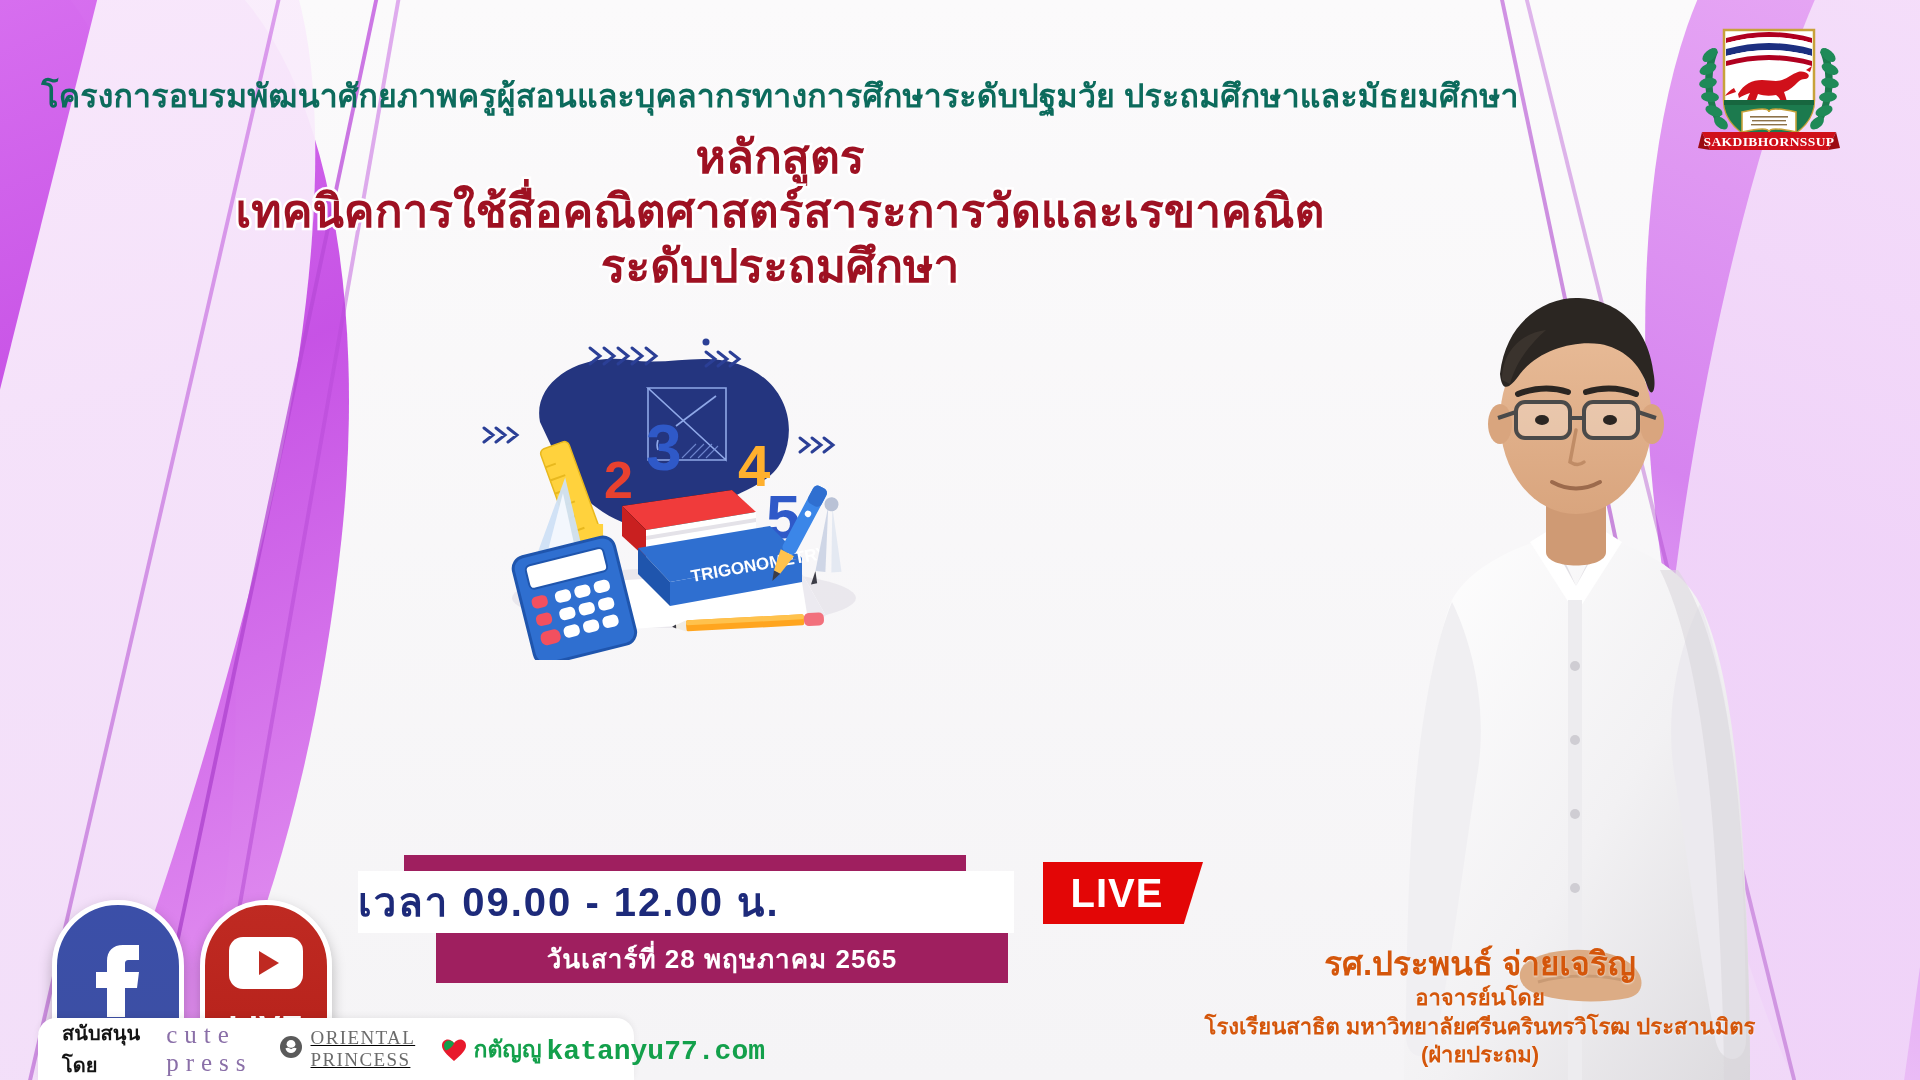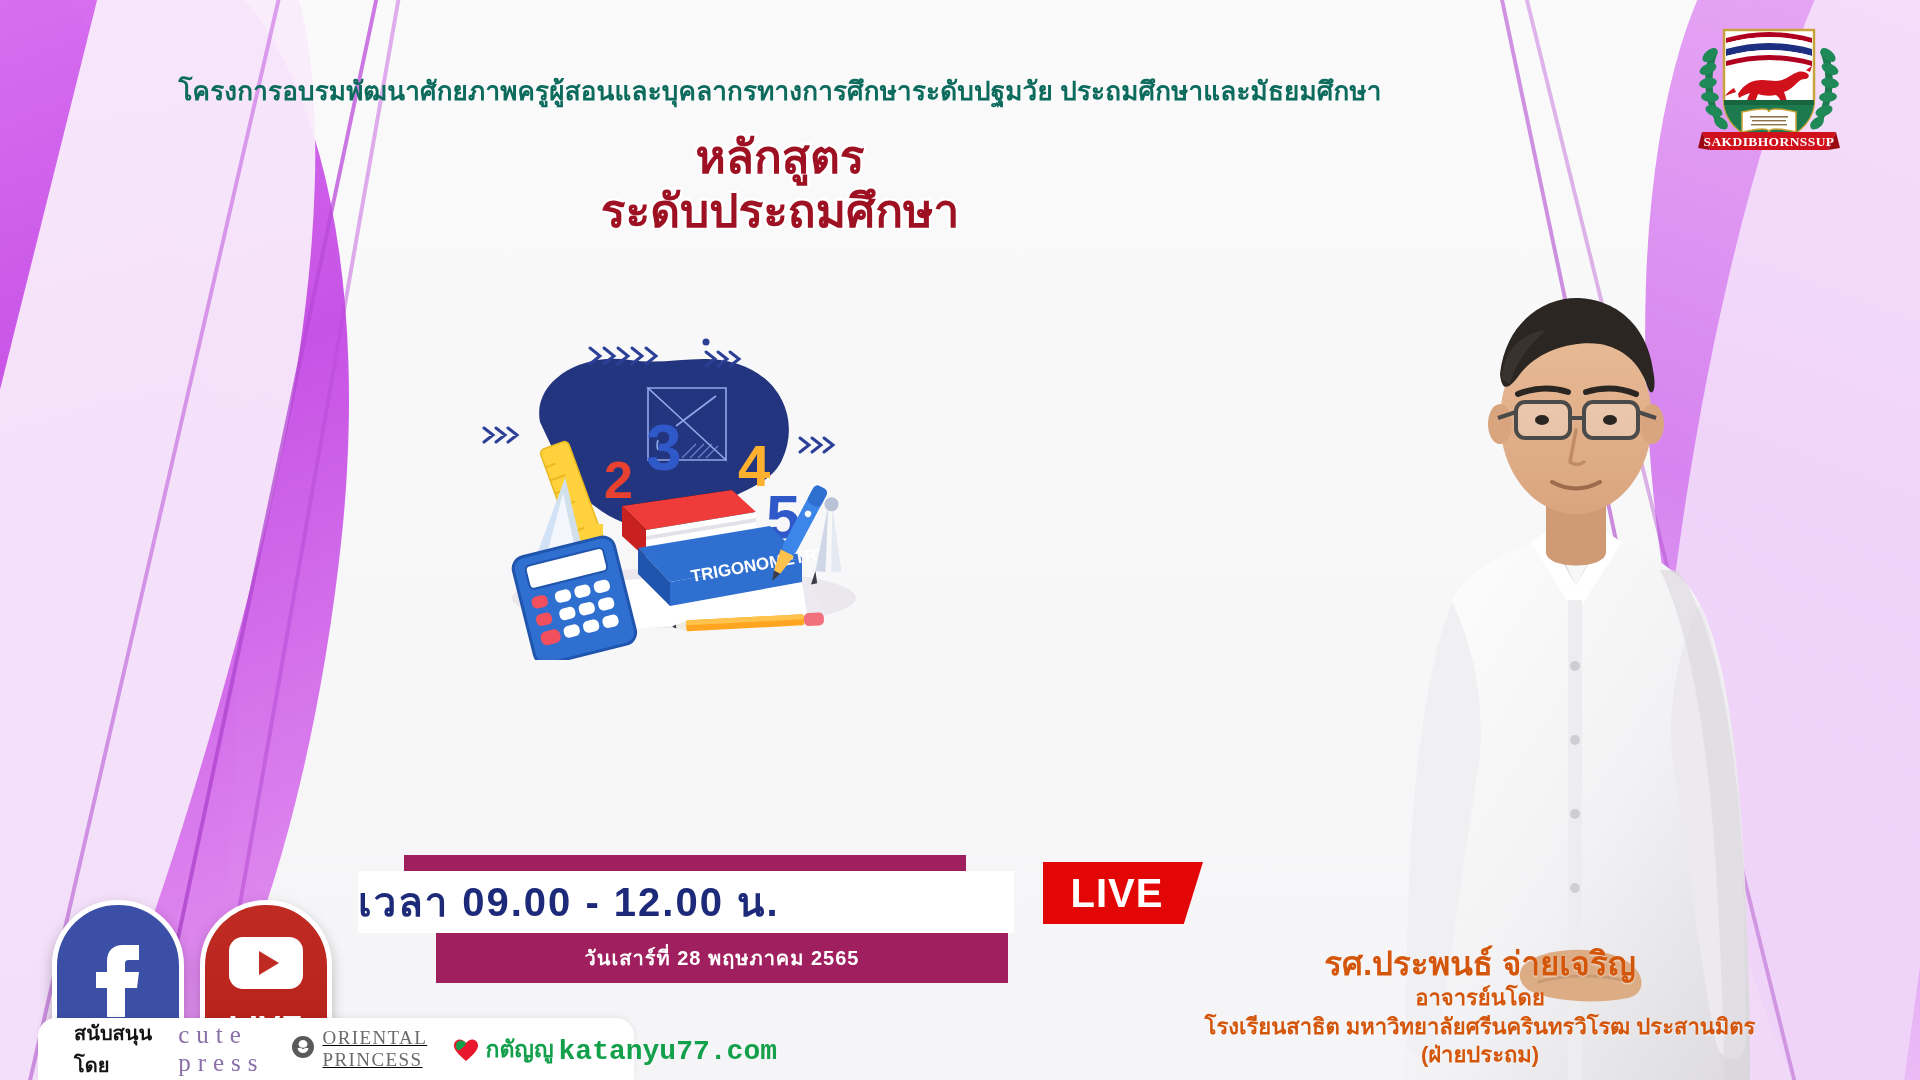--- a/index.html
+++ b/index.html
@@ -85,21 +85,21 @@
   
   #crest{
     position:absolute; right:76px; top:8px; width:150px; height:150px;
     z-index:40;
   }
 
   
   #header-line{
     position:absolute; top:70px; left:0; width:1560px;
     text-align:center;
-    font-size:26px; font-weight:bold; letter-spacing:.2px;
+    font-size:32px; font-weight:bold; letter-spacing:.2px;
     color:#0c6b5c;
     z-index:30;
     white-space:nowrap;
   }
 
   
   #title-block{
     position:absolute; top:130px; left:0; width:1560px;
     text-align:center; z-index:30;
   }
@@ -140,21 +140,21 @@
   .time-text{
     font-size:40px; font-weight:bold; color:#1d2a7a;
     letter-spacing:2px; white-space:nowrap;
   }
   .bar-date{
     position:absolute; left:32px; top:78px; width:572px; height:50px;
     background:#9f1f5f;
     display:flex; align-items:center; justify-content:center;
   }
   .date-text{
-    font-size:20px; font-weight:bold; color:#ffffff;
+    font-size:26px; font-weight:bold; color:#ffffff;
     letter-spacing:1px; white-space:nowrap;
   }
 
   
   #live-badge{
     position:absolute; left:1043px; top:862px; width:160px; height:62px;
     background:#e30606;
     clip-path:polygon(0 0, 100% 0, 88% 100%, 0 100%);
     display:flex; align-items:center; justify-content:center;
     z-index:38;
@@ -182,21 +182,21 @@
     margin-top:12px;
     text-shadow:0 2px 3px rgba(0,0,0,.3);
   }
 
   
   #sponsor-bar{
     position:absolute; left:38px; bottom:0; width:596px; height:62px;
     background:#ffffff;
     border-radius:18px 18px 0 0;
     display:flex; align-items:center; gap:26px;
-    padding-left:36px;
+    padding-left:24px;
     z-index:45;
     box-shadow:0 -2px 6px rgba(0,0,0,.06);
   }
   .sp-thai{ font-size:20px; font-weight:bold; color:#141414; }
   .sp-cute{ font-size:25px; color:#8a6fa8; letter-spacing:7px;
             font-family:"Liberation Serif", serif; }
   .sp-op{ display:flex; align-items:center; gap:8px;text-decoration:underline; }
   .sp-op-text{ font-size:19px; color:#6b6b6b; letter-spacing:1.4px;
                font-family:"Liberation Serif", serif;}
   .sp-kat{ display:flex; align-items:flex-end; gap:5px;}
@@ -296,20 +296,21 @@
       <path d="M8 124 L16 142 L4 140 Z" fill="#9b0a12"></path>
       <path d="M142 124 L134 142 L146 140 Z" fill="#9b0a12"></path>
       <text x="75" y="138" text-anchor="middle" font-family="Liberation Serif, serif" font-size="13.5" font-weight="bold" fill="#ffffff" letter-spacing="0.4">SAKDIBHORNSSUP</text>
     </svg>
   </div>
 
   <div id="header-line">โครงการอบรมพัฒนาศักยภาพครูผู้สอนและบุคลากรทางการศึกษาระดับปฐมวัย ประถมศึกษาและมัธยมศึกษา</div>
 
   <div id="title-block">
     <div class="title-line t1">หลักสูตร</div>
+    <div class="title-line t2">เทคนิคการใช้สื่อคณิตศาสตร์สาระการวัดและเรขาคณิต</div>
     <div class="title-line t3">ระดับประถมศึกษา</div>
   </div>
 
   <div id="illustration">
     <svg viewBox="0 0 430 330" width="430" height="330">
 
       <path d="M70 92 C62 52 110 22 160 30 C200 36 230 22 268 34
                C312 48 330 92 312 130 C300 156 268 160 250 176
                C224 198 186 206 152 192 C118 178 96 150 86 126 Z" fill="#1b2d7a" opacity=".96"></path>
 

